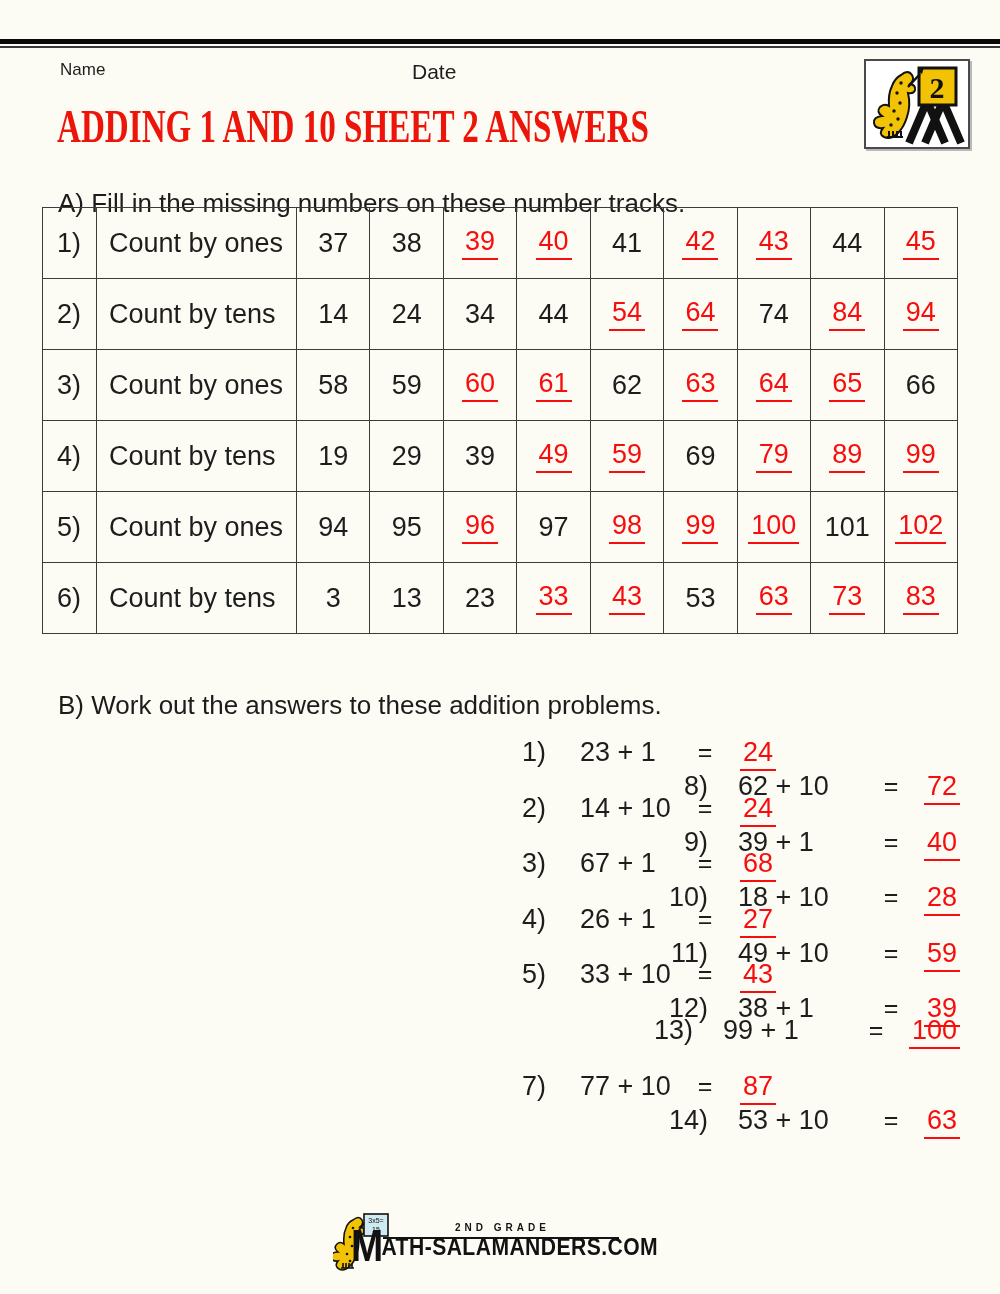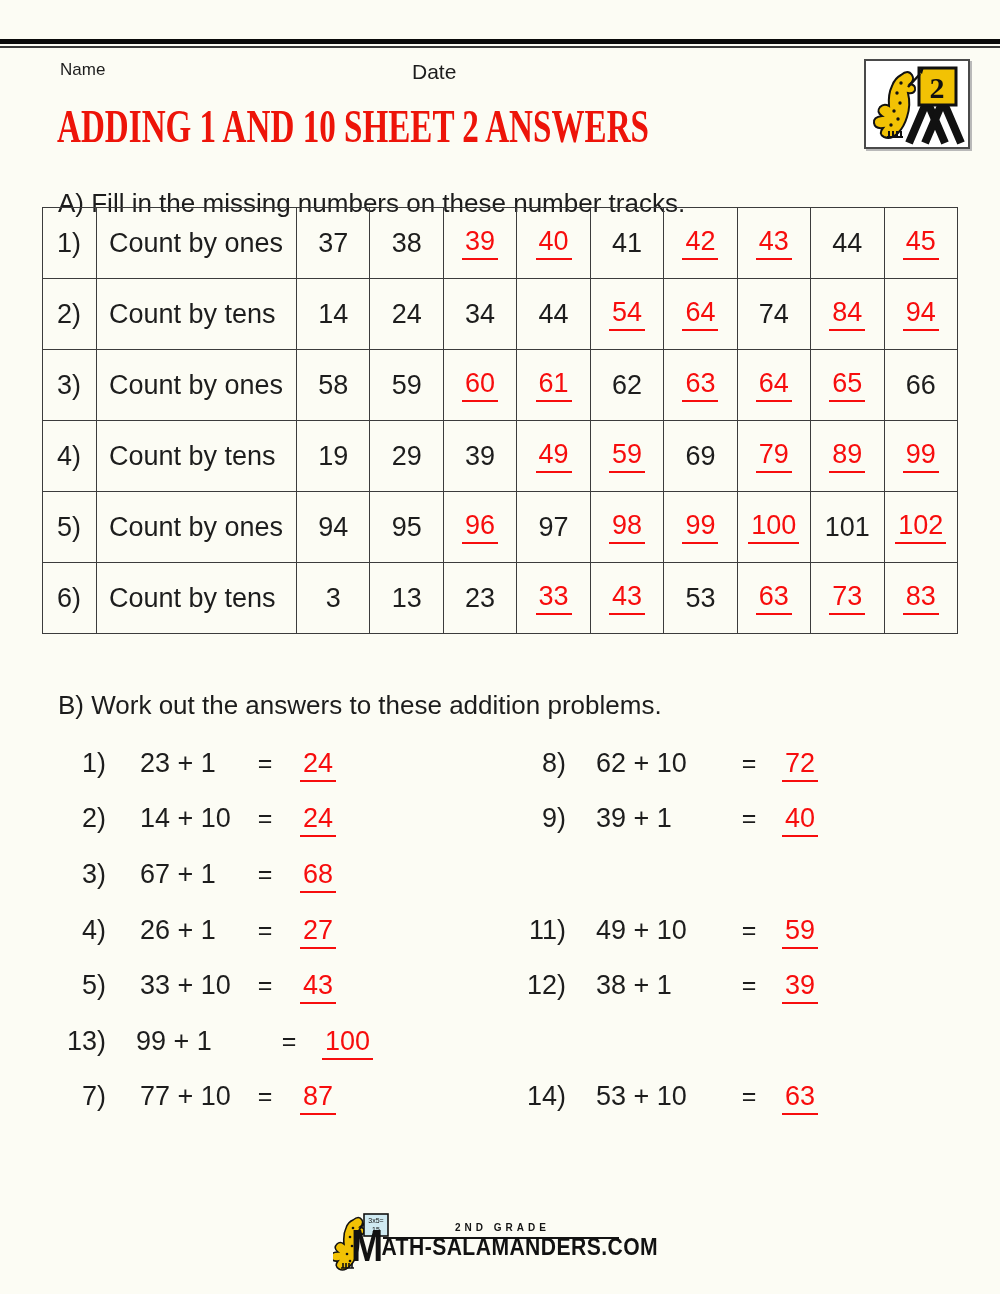--- a/index.html
+++ b/index.html
@@ -52,21 +52,21 @@
   col.w-num{width:54px;} col.w-label{width:200px;}
 
   .ans{
     display:inline-block;color:var(--answer-red,#f70d0d);
     border-bottom:2px solid var(--answer-red,#f70d0d);
     padding:0 3px 3px 3px;line-height:1;
   }
 
   
   .problems{position:absolute;left:60px;top:737px;width:900px;}
-  .prob-row{display:flex;height:55.6px;align-items:center;white-space:nowrap;}
+  .prob-row{display:flex;height:55.6px;align-items:flex-end;white-space:nowrap;flex-direction:column;}
   .prob{font-size:27px;}
   .prob span{display:inline-block;}
   .p-num{width:46px;text-align:right;}
   .p-expr{width:110px;}
   .p-eq{width:30px;text-align:center;font-size:25px;}
   .prob-l{width:460px;}
   .prob-l .p-expr{margin-left:34px;}
   .prob-l .p-ans{margin-left:20px;}
   .prob-r .p-expr{margin-left:30px;}
   .prob-r .p-eq{margin-left:28px;}
@@ -235,20 +235,21 @@
       <div class="prob-row">
         <div class="prob prob-l"><span class="p-num">1)</span><span class="p-expr">23 + 1</span><span class="p-eq">=</span><span class="p-ans ans">24</span></div>
         <div class="prob prob-r"><span class="p-num">8)</span><span class="p-expr">62 + 10</span><span class="p-eq">=</span><span class="p-ans ans">72</span></div>
       </div>
       <div class="prob-row">
         <div class="prob prob-l"><span class="p-num">2)</span><span class="p-expr">14 + 10</span><span class="p-eq">=</span><span class="p-ans ans">24</span></div>
         <div class="prob prob-r"><span class="p-num">9)</span><span class="p-expr">39 + 1</span><span class="p-eq">=</span><span class="p-ans ans">40</span></div>
       </div>
       <div class="prob-row">
         <div class="prob prob-l"><span class="p-num">3)</span><span class="p-expr">67 + 1</span><span class="p-eq">=</span><span class="p-ans ans">68</span></div>
+        <div class="prob prob-r"><span class="p-num">10)</span><span class="p-expr">18 + 10</span><span class="p-eq">=</span><span class="p-ans ans">28</span></div>
       </div>
       <div class="prob-row">
         <div class="prob prob-l"><span class="p-num">4)</span><span class="p-expr">26 + 1</span><span class="p-eq">=</span><span class="p-ans ans">27</span></div>
         <div class="prob prob-r"><span class="p-num">11)</span><span class="p-expr">49 + 10</span><span class="p-eq">=</span><span class="p-ans ans">59</span></div>
       </div>
       <div class="prob-row">
         <div class="prob prob-l"><span class="p-num">5)</span><span class="p-expr">33 + 10</span><span class="p-eq">=</span><span class="p-ans ans">43</span></div>
         <div class="prob prob-r"><span class="p-num">12)</span><span class="p-expr">38 + 1</span><span class="p-eq">=</span><span class="p-ans ans">39</span></div>
       </div>
       <div class="prob-row">

